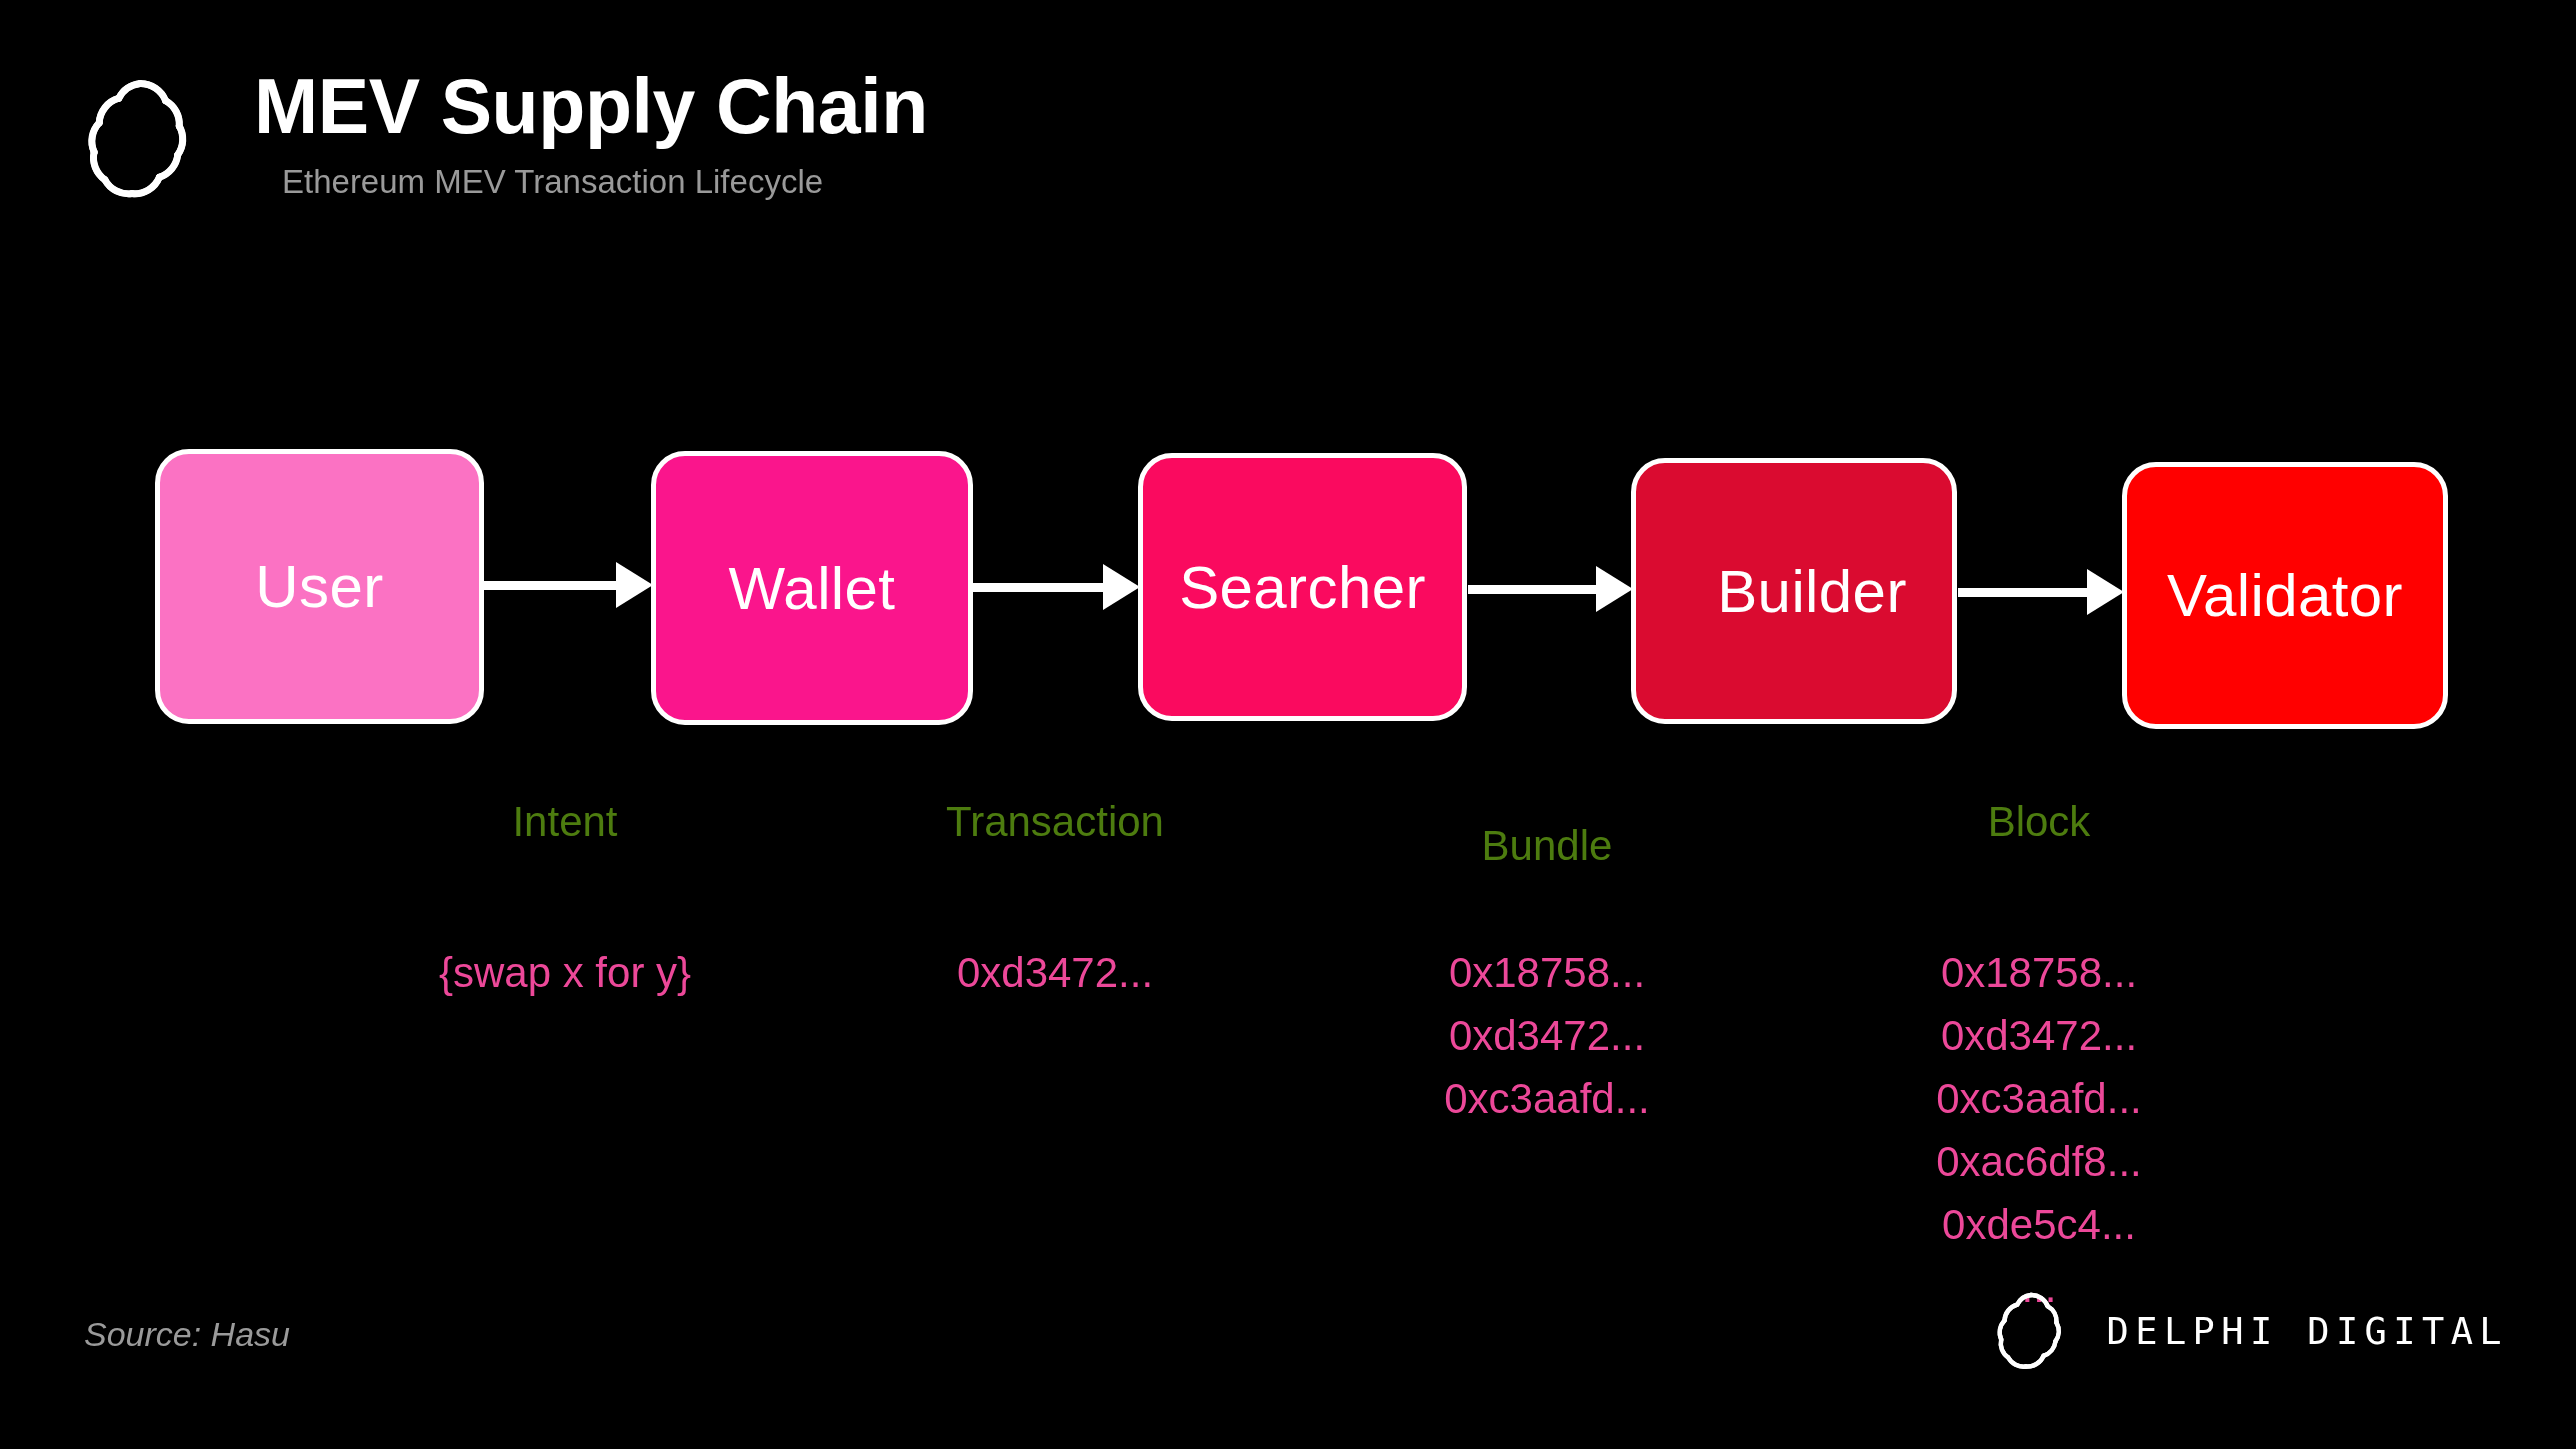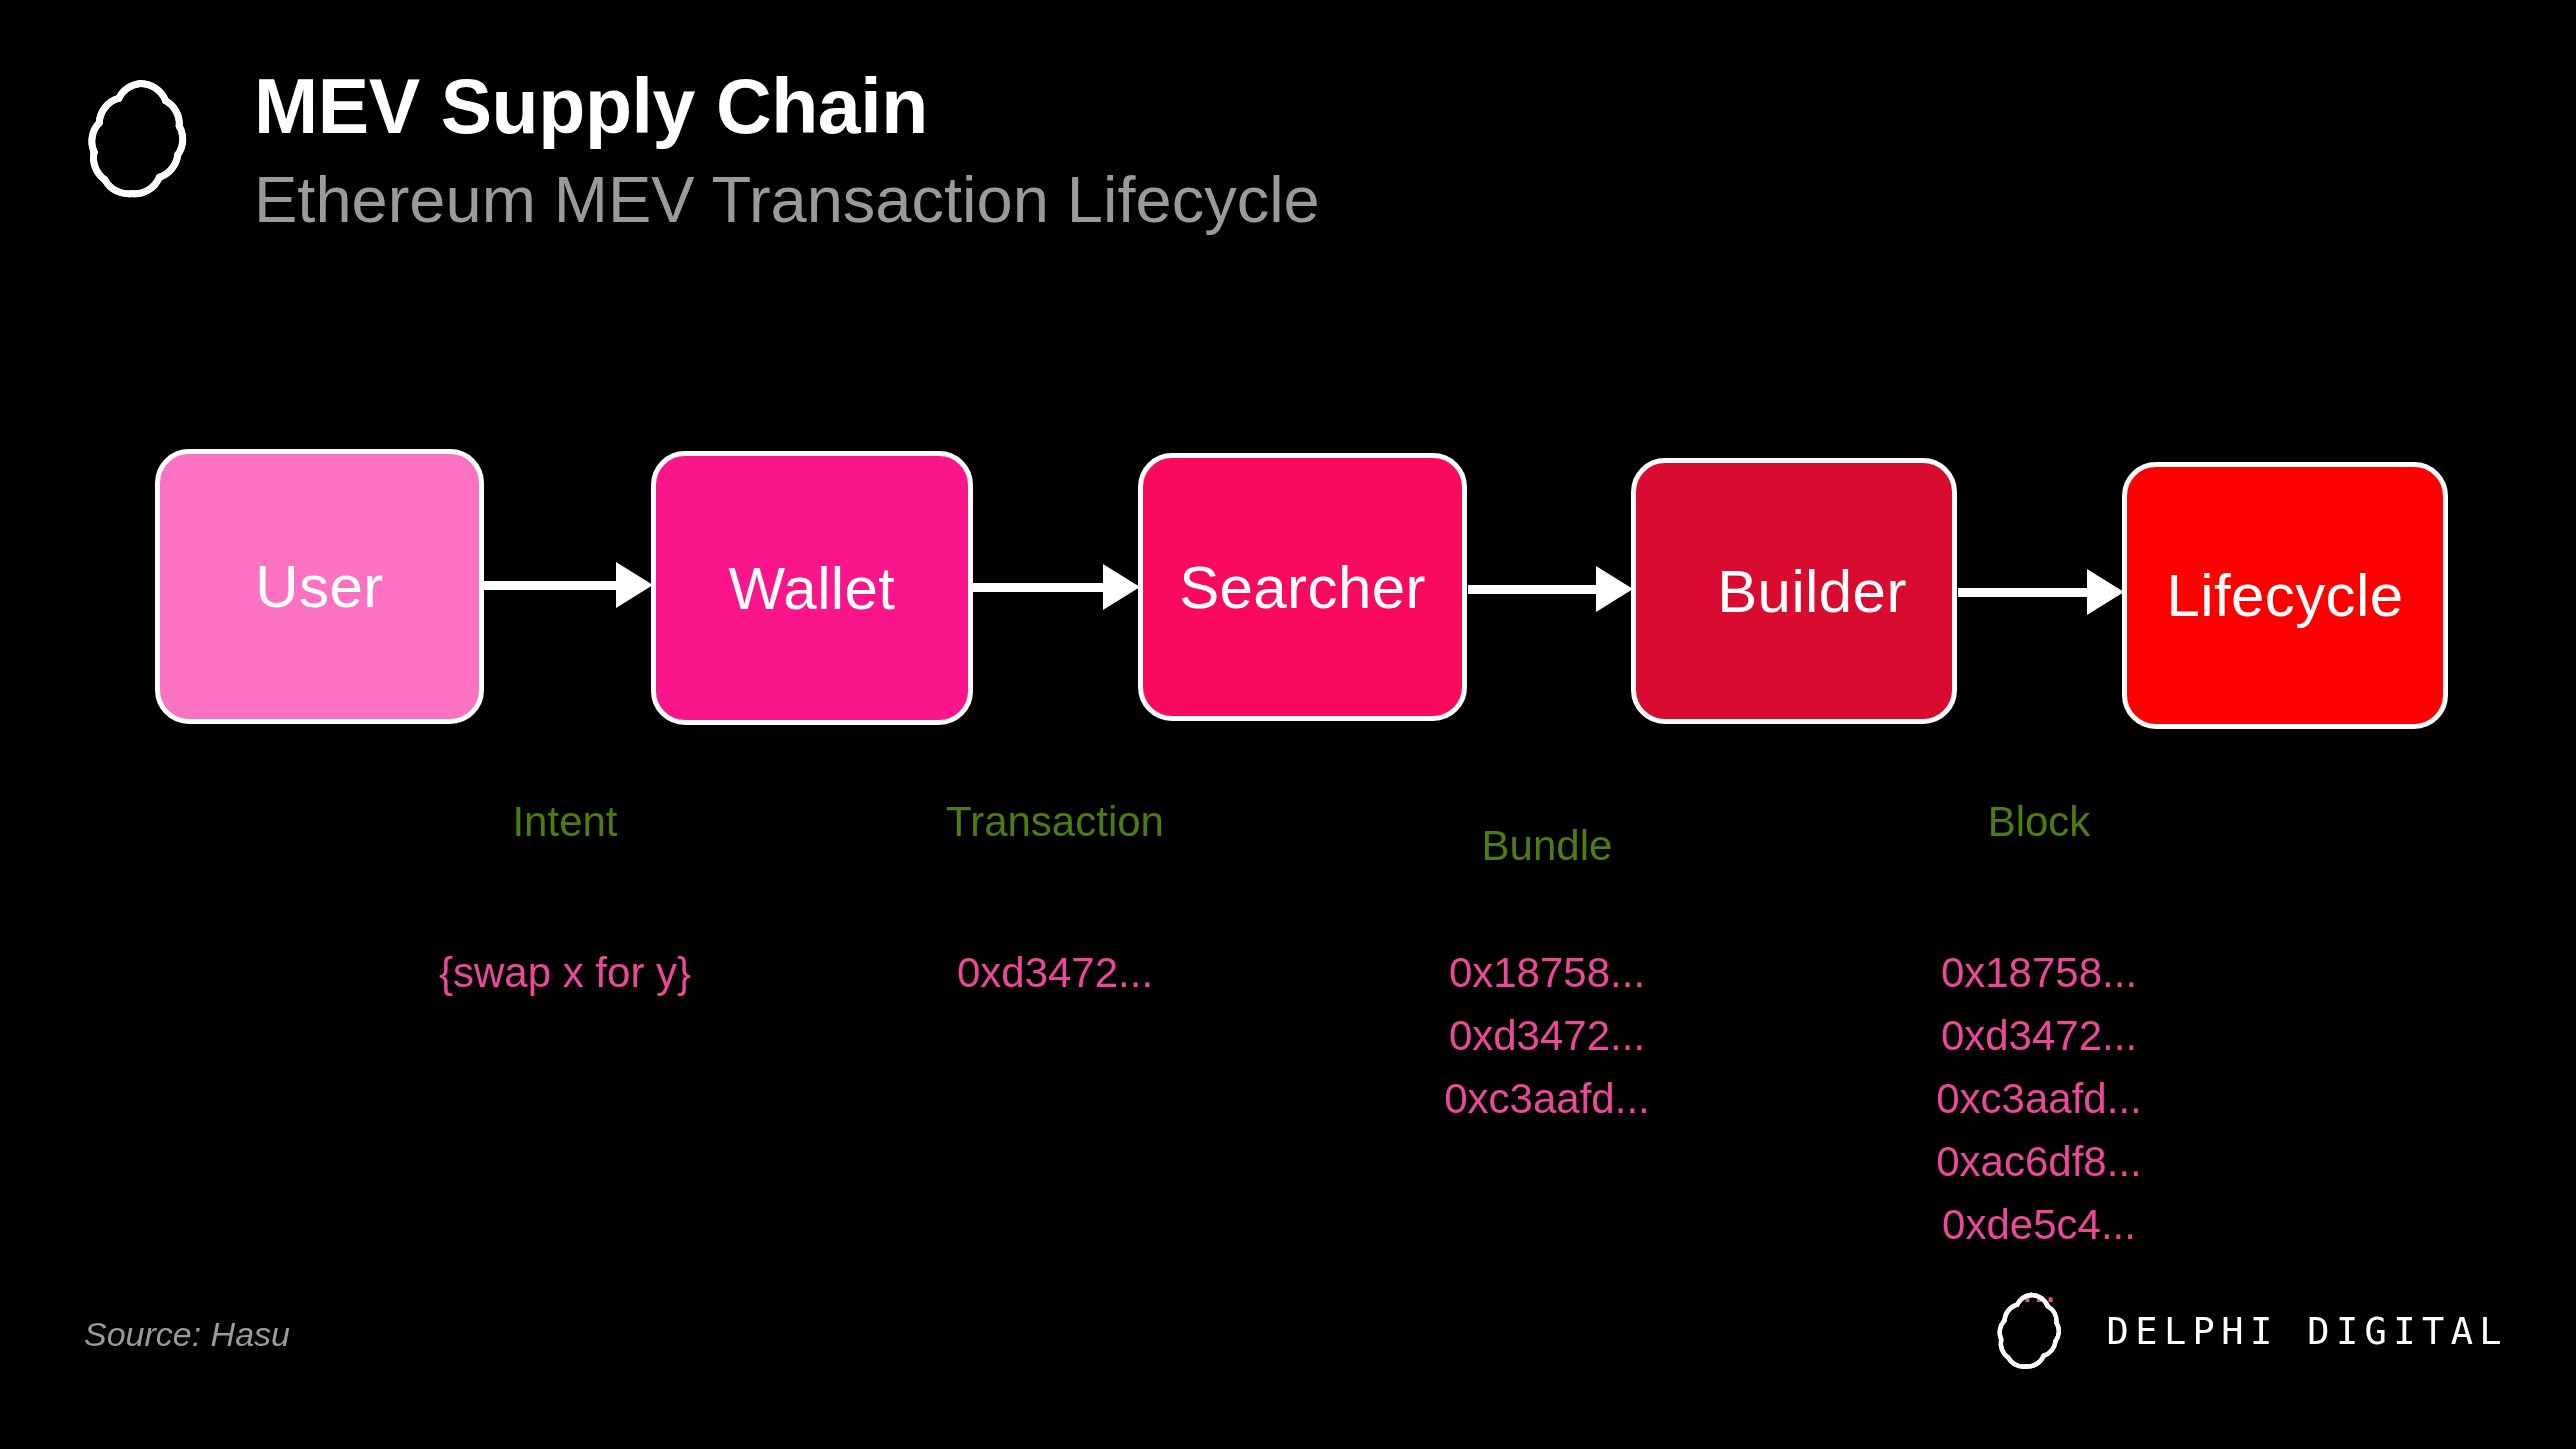--- a/index.html
+++ b/index.html
@@ -14,22 +14,22 @@
 
   
   #header{position:absolute;left:63px;top:56px;display:flex;align-items:flex-start;}
   #brand-mark{width:154px;height:154px;flex:0 0 auto;margin-top:5.7px;}
   #header-text{margin-left:37px;padding-top:10px;}
   #page-title{
     font-size:77px;line-height:1.06;font-weight:700;color:#ffffff;
     letter-spacing:-0.4px;white-space:nowrap;
   }
   #page-subtitle{
-    font-size:65px;line-height:1.15;font-weight:400;color:#9a9a9a;
-    margin-top:15.7px;white-space:nowrap;
+    font-size:33px;line-height:1.15;font-weight:400;color:#9a9a9a;
+    margin-top:15.7px;white-space:nowrap;margin-left:28px;
   }
 
   
   #flow{position:absolute;left:0;top:0;width:2576px;height:1449px;}
 
   .node{
     position:absolute;
     border:5px solid #ffffff;
     border-radius:34px;
     box-sizing:border-box;
@@ -129,21 +129,21 @@
 
     <div class="node" style="left:1138px;top:453px;width:329px;height:268px;background:#FA0A5F;">
       <span>Searcher</span>
     </div>
 
     <div class="node" style="left:1631px;top:458px;width:326px;height:266px;background:#DA0B30;padding-left:36px;">
       <span>Builder</span>
     </div>
 
     <div class="node" style="left:2122px;top:462px;width:326px;height:267px;background:#FF0000;">
-      <span>Lifecycle</span>
+      <span>Validator</span>
     </div>
 
     <div class="arrow" style="left:484px;top:581px;width:167px;">
       <div class="shaft" style="width:133px;"></div>
       <div class="head" style="left:132px;"></div>
     </div>
 
     <div class="arrow" style="left:973px;top:583px;width:165px;">
       <div class="shaft" style="width:131px;"></div>
       <div class="head" style="left:130px;"></div>

